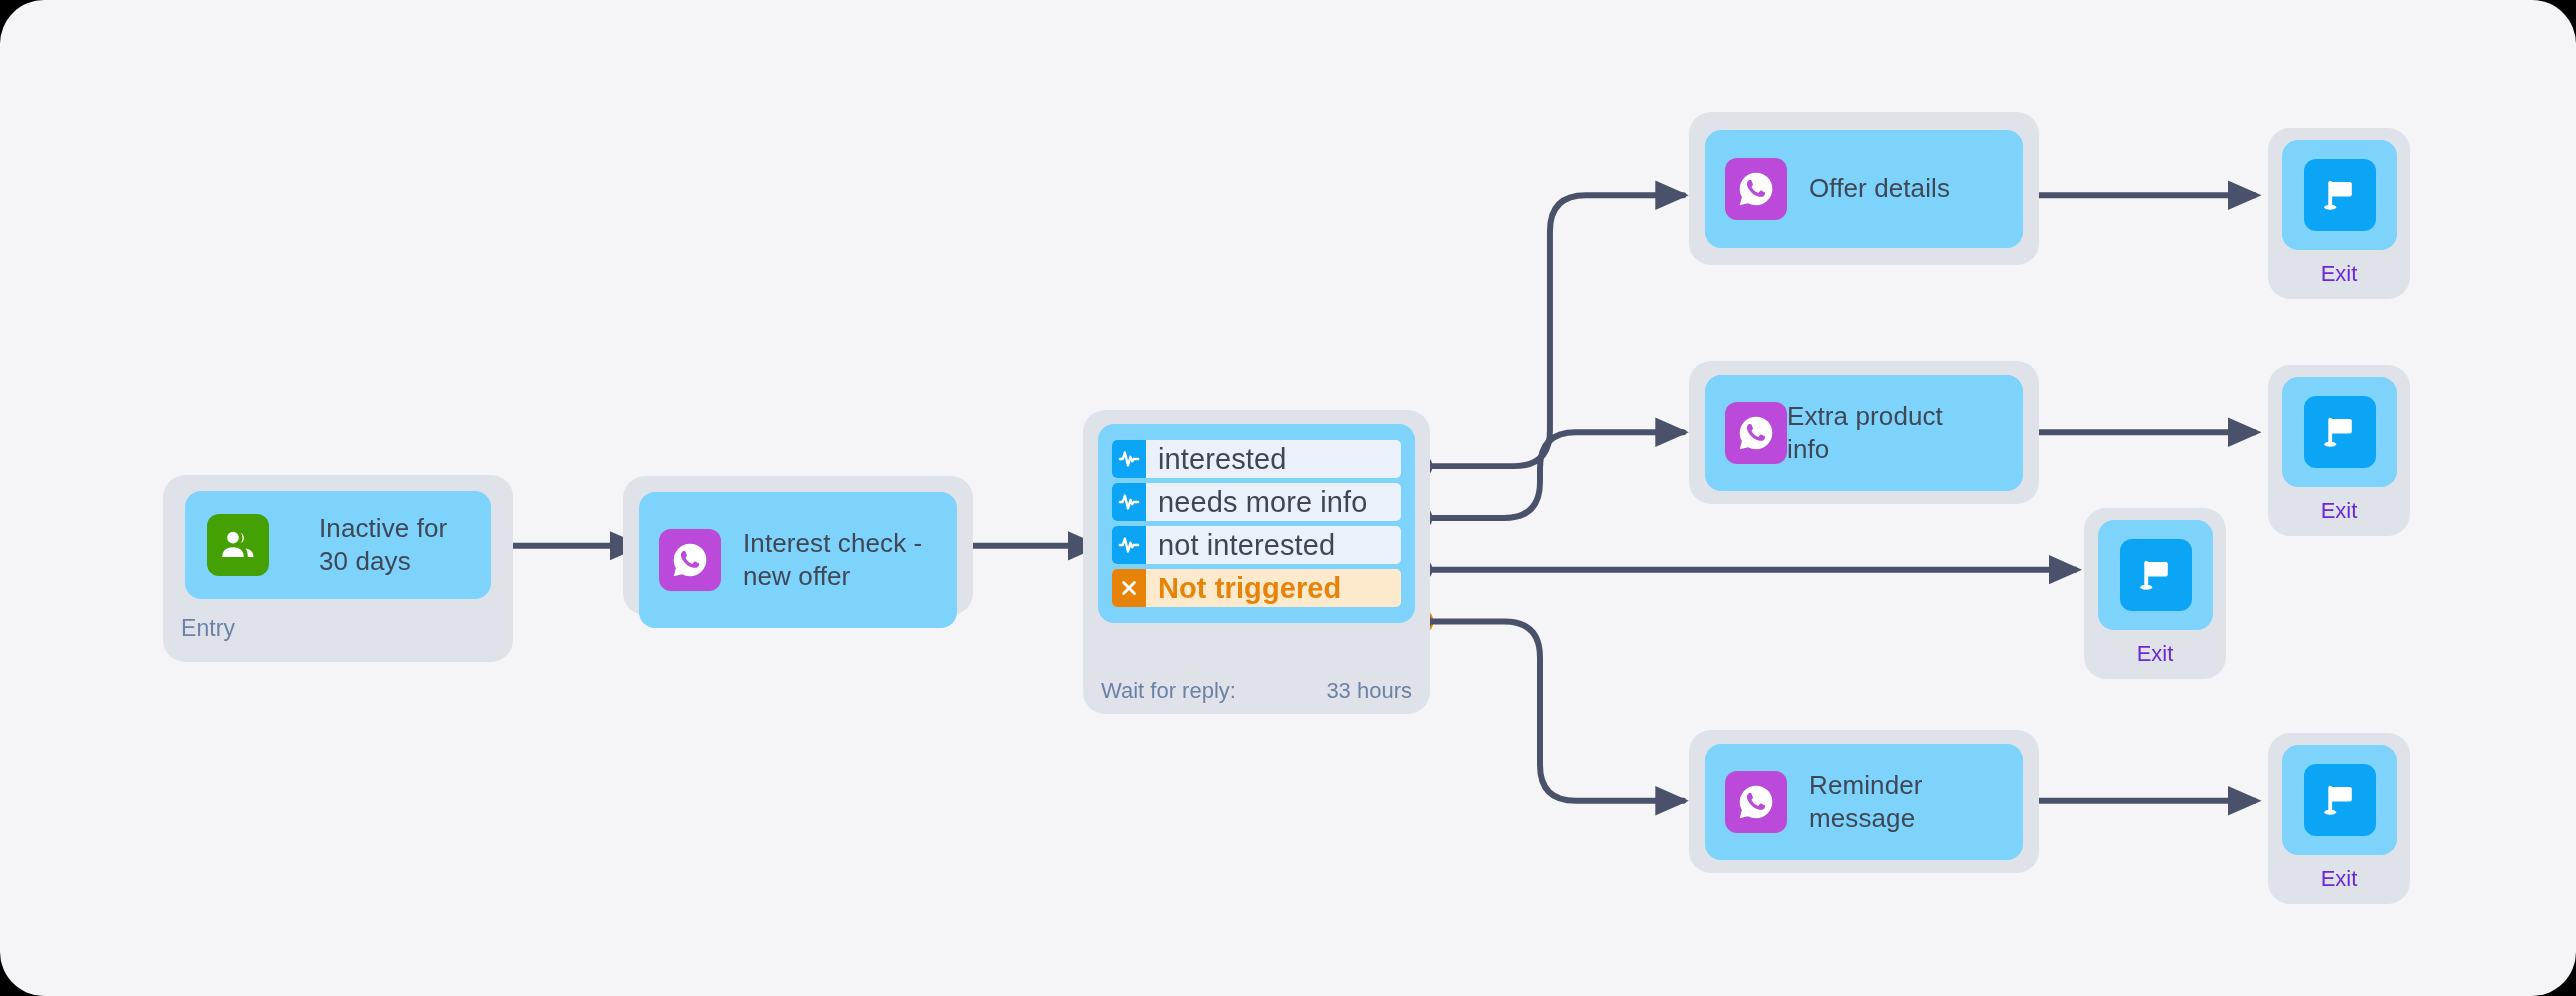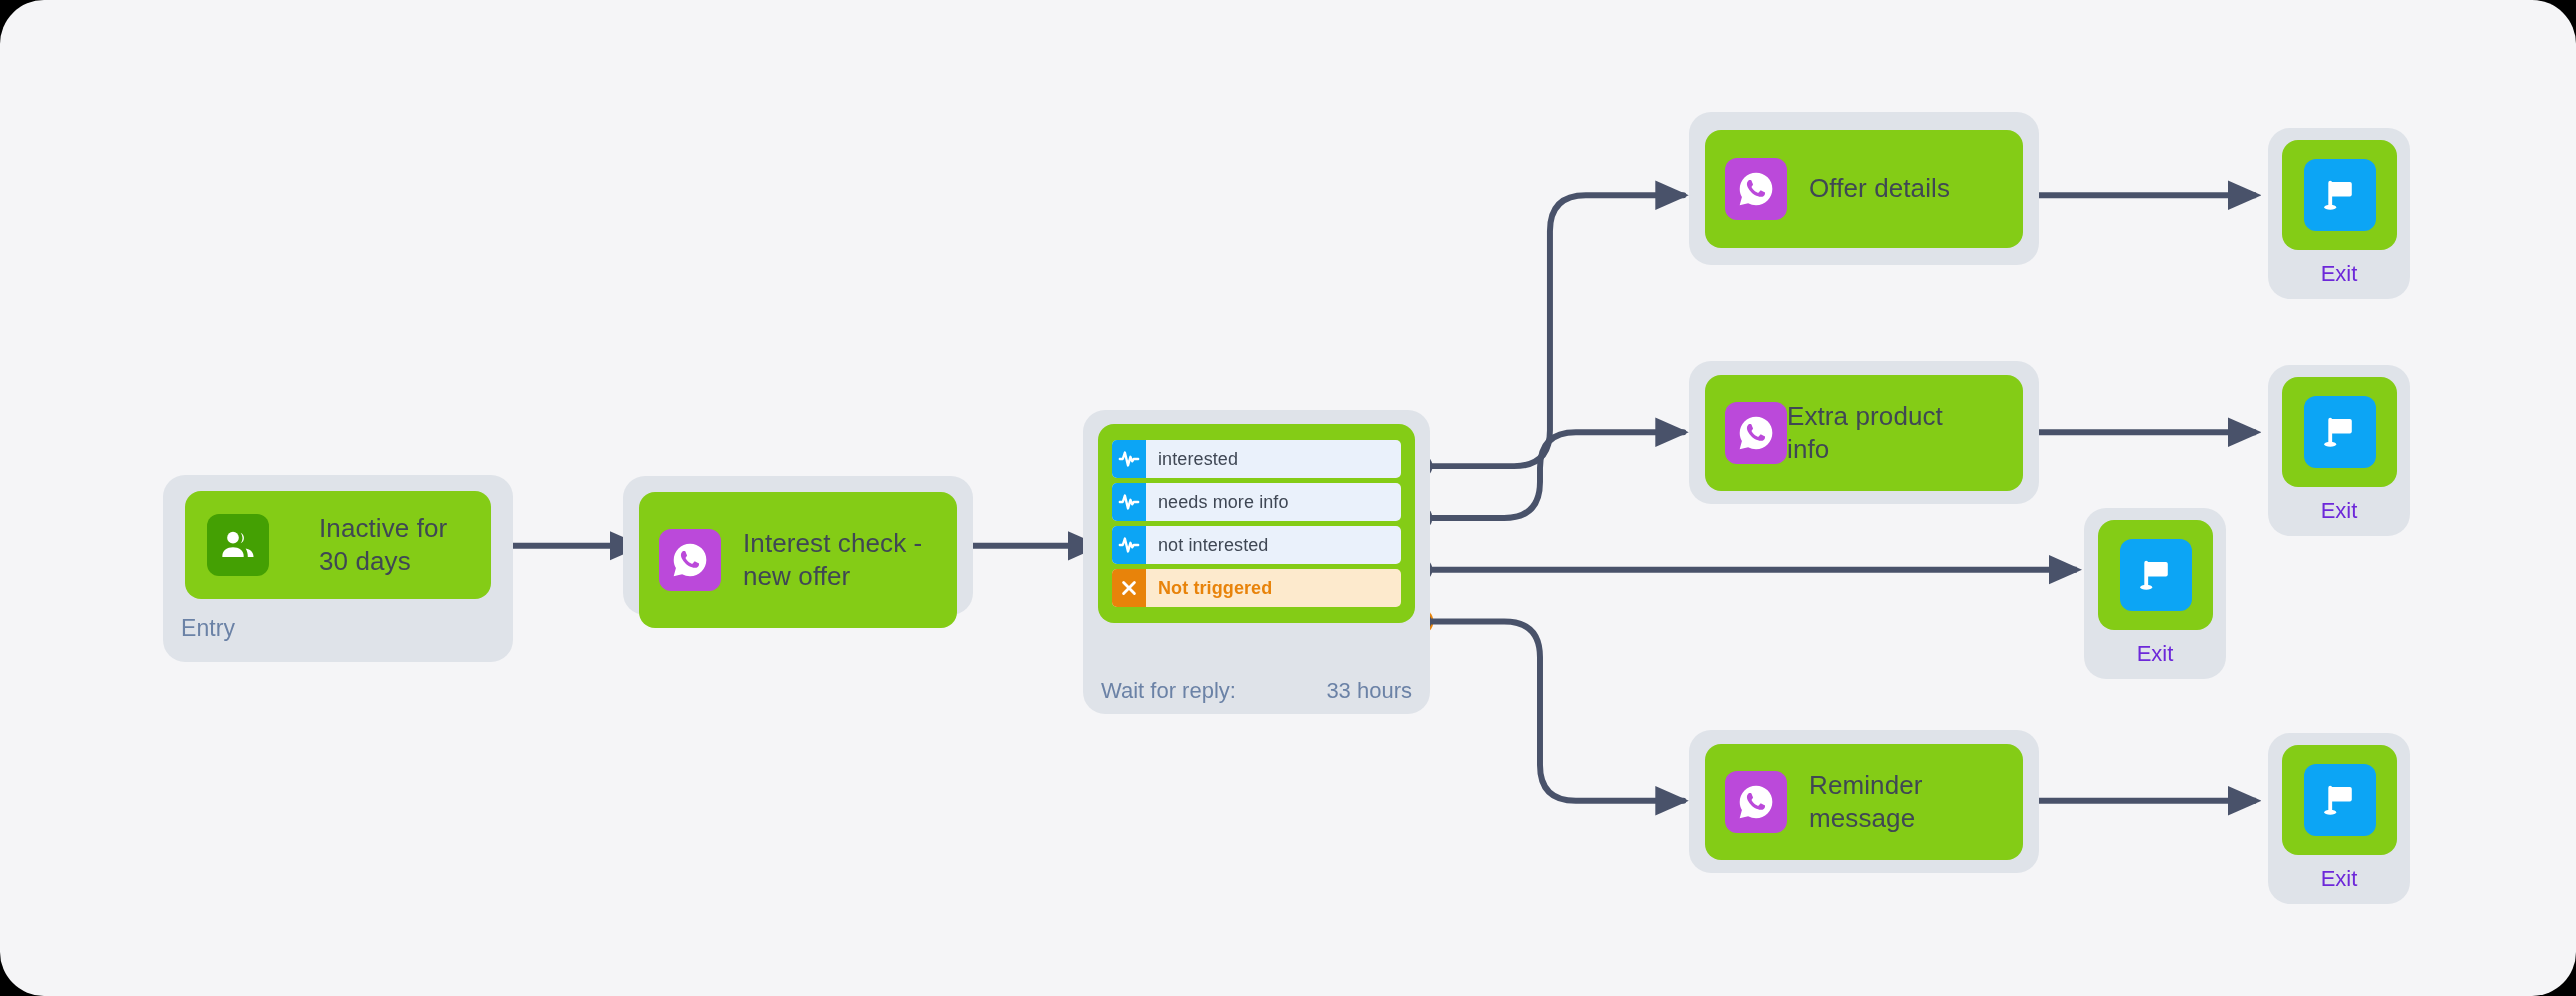--- a/index.html
+++ b/index.html
@@ -35,21 +35,21 @@
   
   .node {
     position: absolute;
     box-sizing: border-box;
     background: #dfe3e9;
     border-radius: 22px;
   }
 
   .node-inner {
     position: absolute;
-    background: #84cc16;
+    background: #7dd3fc;
     border-radius: 16px;
     box-sizing: border-box;
     display: flex;
     align-items: center;
   }
 
   .node-caption {
     position: absolute;
     color: #6b82a6;
     font-size: 23px;
@@ -98,21 +98,21 @@
     height: 38px;
     flex: 0 0 auto;
     display: flex;
     align-items: center;
     justify-content: center;
   }
   .badge-blue   { background: #0ca5f5; }
   .badge-orange { background: #e8830a; }
 
   .cond-text {
-    font-size: 18px;
+    font-size: 29px;
     padding-left: 12px;
     white-space: nowrap;
     letter-spacing: 0.1px;
   }
   .cond-text-dark   { color: #3f4754; }
   .cond-text-orange { color: #e8830a; font-weight: bold; }
 
   .cond-footer {
     position: absolute;
     left: 18px;

